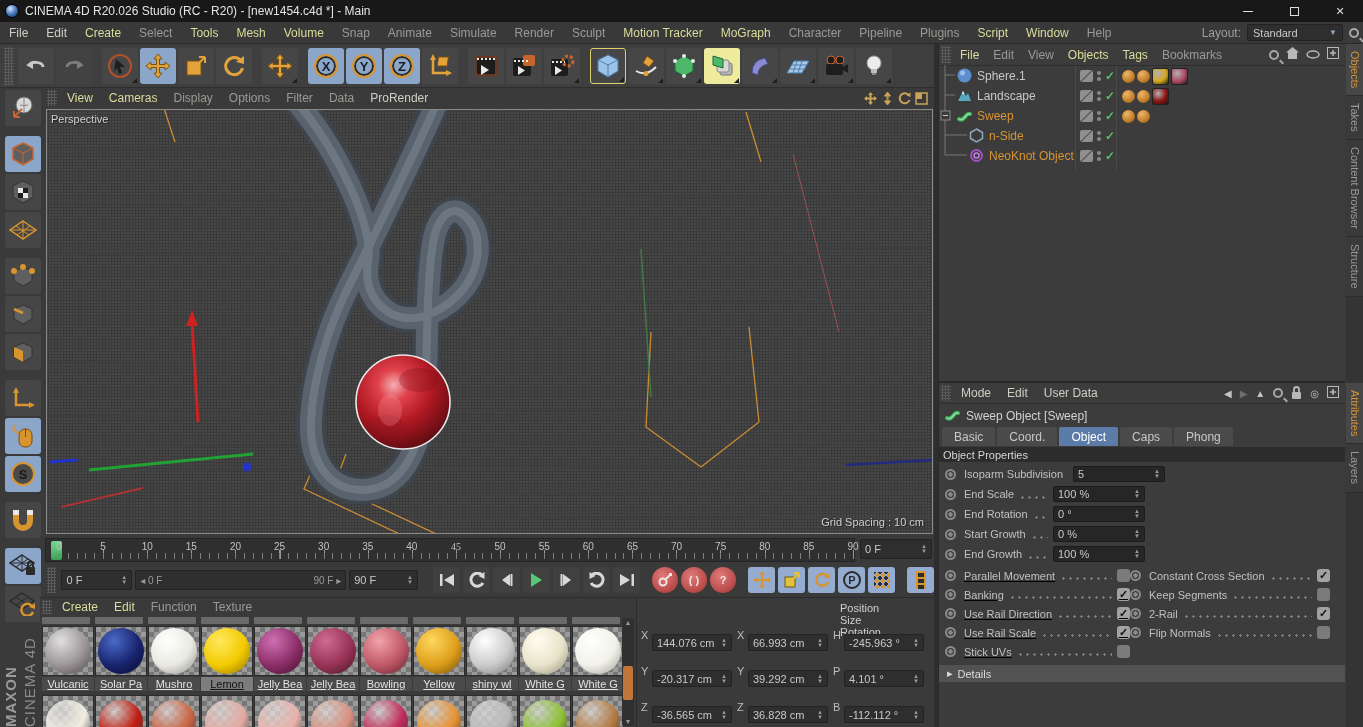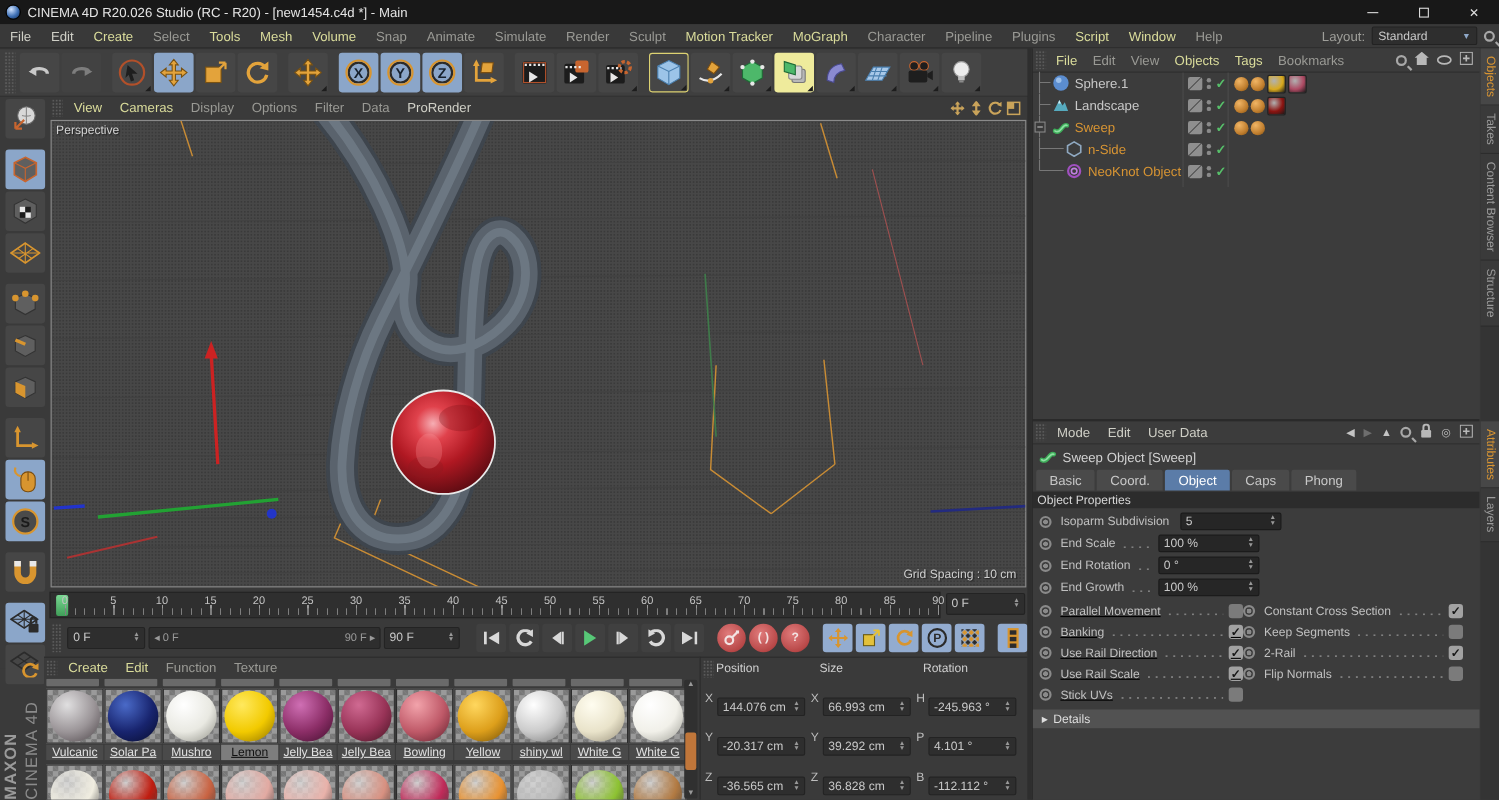--- a/index.html
+++ b/index.html
@@ -107,21 +107,21 @@
   .mat-thumb{width:52px;height:50px;display:flex;align-items:center;justify-content:center;border:1px solid #2c2c2c;}
   .mat-ball{width:46px;height:46px;border-radius:50%;}
   .mat-name{height:14px;font-size:11px;color:#e2e2e2;text-align:center;overflow:hidden;white-space:nowrap;background:#4a4a4a;margin-top:1px;line-height:14px;text-decoration:underline;}
   .mat-name.sel{background:#7d7d7d;color:#111;}
   #mat-partial-bottom{position:absolute;left:2px;top:97px;display:flex;gap:1px;}
   .mat-thumb-b{width:52px;height:33px;display:flex;align-items:flex-start;justify-content:center;border:1px solid #2c2c2c;overflow:hidden;}
   .mat-ball-b{width:44px;height:44px;border-radius:50%;margin-top:4px;}
 
   
   #coords{left:636px;top:597px;width:298px;height:130px;background:#3a3a3a;border-top:1px solid #2c2c2c;border-left:1px solid #2c2c2c;font-size:11px;color:#c6c6c6;}
-  #coord-head{display:flex;height:20px;align-items:center;}
+  #coord-head{display:flex;height:20px;align-items:flex-end;flex-direction:column;}
   #coord-head .h{width:94px;color:#cfcfcf;}
   #coord-grid{display:flex;flex-direction:column;gap:3px;padding-left:4px;}
   .crow{display:flex;gap:5px;align-items:center;}
   .ccell{display:flex;align-items:center;gap:3px;}
   .clabel{width:8px;color:#bdbdbd;}
   .cfld{width:80px;height:17px;margin-top:16px;}
   #coord-foot{display:flex;gap:9px;margin-top:5px;padding-left:4px;}
   .csel{width:84px;height:17px;background:#4a4a4a;border-radius:8px;color:#cfcfcf;font-size:11px;display:flex;align-items:center;padding:0 7px;}
   .csel .dd{margin-left:auto;font-size:8px;color:#9ab0cc;}
   #apply-btn{width:84px;height:17px;background:#b91c1c;border:1px solid #444;border-radius:8px;color:#e0e0e0;display:flex;align-items:center;justify-content:center;}
@@ -580,21 +580,21 @@
     <div id="ruler-ticks">
         <span class="tick-num" style="left: 0%;">0</span>
         <span class="tick-num" style="left: 5.55556%;">5</span>
         <span class="tick-num" style="left: 11.1111%;">10</span>
         <span class="tick-num" style="left: 16.6667%;">15</span>
         <span class="tick-num" style="left: 22.2222%;">20</span>
         <span class="tick-num" style="left: 27.7778%;">25</span>
         <span class="tick-num" style="left: 33.3333%;">30</span>
         <span class="tick-num" style="left: 38.8889%;">35</span>
         <span class="tick-num" style="left: 44.4444%;">40</span>
-        <span class="tick-num" style="left: 50%;">45</span>
+        <span class="tick-num" style="left: 50%; font-family: Liberation Serif, serif;">45</span>
         <span class="tick-num" style="left: 55.5556%;">50</span>
         <span class="tick-num" style="left: 61.1111%;">55</span>
         <span class="tick-num" style="left: 66.6667%;">60</span>
         <span class="tick-num" style="left: 72.2222%;">65</span>
         <span class="tick-num" style="left: 77.7778%;">70</span>
         <span class="tick-num" style="left: 83.3333%;">75</span>
         <span class="tick-num" style="left: 88.8889%;">80</span>
         <span class="tick-num" style="left: 94.4444%;">85</span>
         <span class="tick-num" style="left: 100%;">90</span>
       </div>
@@ -1140,20 +1140,29 @@
         <span class="kf"></span>
         <span class="am-label">End Rotation</span>
         <span class="dots"></span>
         <span class="fld">
           <span>0 °</span>
           <span class="spin">▲<br>▼</span>
         </span>
       </div>
       <div class="am-row">
         <span class="kf"></span>
+        <span class="am-label">Start Growth</span>
+        <span class="dots"></span>
+        <span class="fld">
+          <span>0 %</span>
+          <span class="spin">▲<br>▼</span>
+        </span>
+      </div>
+      <div class="am-row">
+        <span class="kf"></span>
         <span class="am-label">End Growth</span>
         <span class="dots"></span>
         <span class="fld">
           <span>100 %</span>
           <span class="spin">▲<br>▼</span>
         </span>
       </div>
     </div>
   <div id="am-checks">
       <div class="am-crow">

